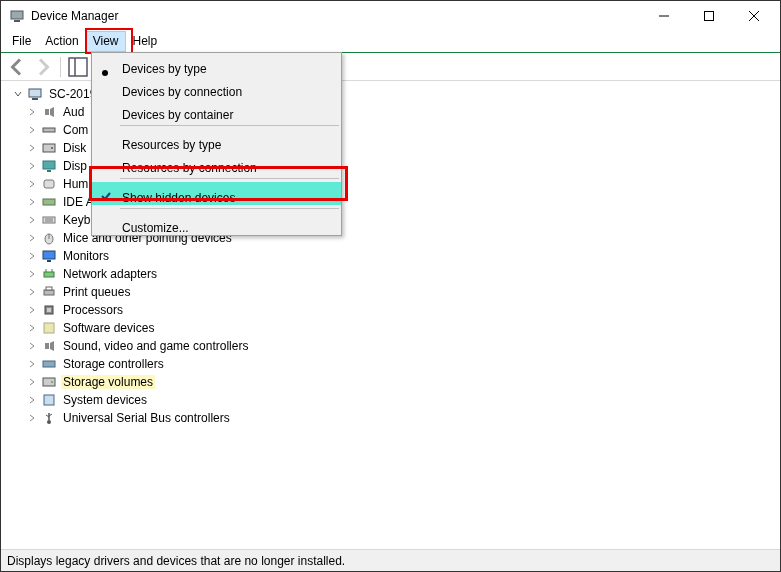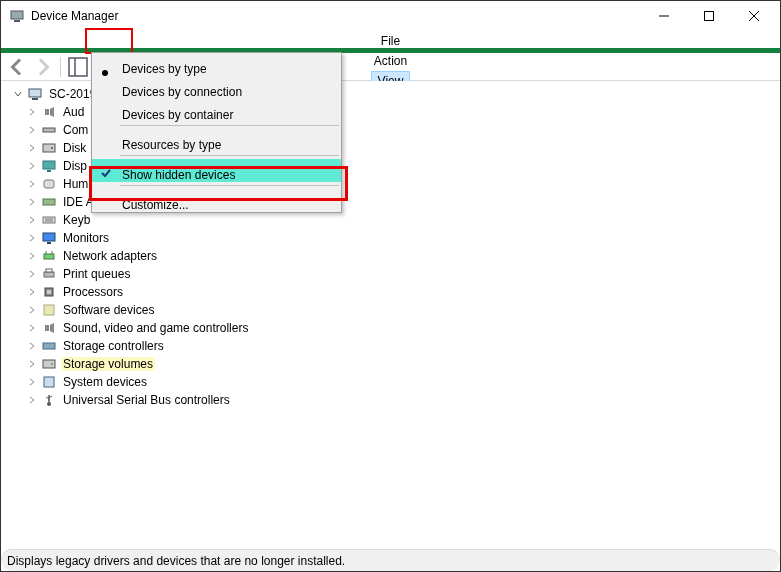--- a/index.html
+++ b/index.html
@@ -3,38 +3,38 @@
 <meta charset="utf-8">
 <style>
 * { box-sizing: border-box; margin: 0; padding: 0; }
 body { font-family: "Segoe UI", Tahoma, sans-serif; font-size: 12px; background: #fff; width: 781px; height: 572px; border: 1px solid #333; position: relative; overflow: hidden; }
 .titlebar { height: 30px; display: flex; align-items: center; padding: 0 4px; justify-content: space-between; }
 .titlebar-icon { width: 16px; height: 16px; margin: 0 6px 0 4px; }
 .titlebar-text { font-size: 12px; flex: 0 0 auto; }
 .titlebar-spacer { flex: 1; }
 .win-btn { width: 45px; height: 29px; display: flex; align-items: center; justify-content: center; }
 .win-btn svg { width: 10px; height: 10px; }
-.menubar { height: 22px; display: flex; align-items: center; padding: 0 4px; border-bottom: 5px solid #15803d; position: relative; flex-direction: column; }
+.menubar { height: 22px; display: flex; padding: 0 4px; border-bottom: 1px solid #15803d; position: relative; }
 .menu-item { padding: 3px 7px; cursor: default; }
 .menu-item.active { background: #cce8ff; border: 1px solid #99d1ff; padding: 2px 6px; }
 .red-box-view { position: absolute; border: 2px solid #e60000; }
 .toolbar { height: 28px; border-bottom: 1px solid #d9d9d9; display: flex; align-items: center; padding: 0 4px; gap: 2px; }
 .tool-btn { width: 24px; height: 24px; display: flex; align-items: center; justify-content: center; }
 .tool-sep { width: 1px; height: 20px; background: #d0d0d0; margin: 0 3px; }
 .content { position: relative; height: calc(100% - 30px - 22px - 28px - 22px); overflow: hidden; background: #fff; }
 .tree { padding: 4px 0 4px 6px; }
 .tree-row { display: flex; align-items: center; height: 18px; gap: 4px; padding-left: 6px; white-space: nowrap; }
 .tree-row.child { padding-left: 20px; text-align: center; }
 .tree-row.selected .label { background: #fef9c3; }
 .chevron { width: 10px; height: 10px; display: inline-flex; align-items: center; justify-content: center; }
 .chevron svg { width: 8px; height: 8px; }
 .node-icon { width: 16px; height: 16px; display: inline-flex; align-items: center; justify-content: center; }
 .node-icon svg { width: 16px; height: 16px; }
 .label { padding: 0 2px; }
-.statusbar { position: absolute; bottom: 0; left: 0; right: 0; height: 22px; border-top: 1px solid #d9d9d9; display: flex; align-items: center; padding: 0 6px; font-size: 12px; background: #f0f0f0; border-radius: 11px; }
+.statusbar { position: absolute; bottom: 0; left: 0; right: 0; height: 22px; border-top: 1px solid #d9d9d9; display: flex; align-items: center; padding: 0 6px; font-size: 12px; background: #f0f0f0; }
 .dropdown { position: absolute; top: 51px; left: 90px; width: 251px; background: #f0f0f0; border: 1px solid #a0a0a0; box-shadow: 2px 2px 4px rgba(0,0,0,0.25); z-index: 100; }
 .dd-item { height: 23px; display: flex; align-items: flex-end; padding-left: 30px; position: relative; cursor: default; }
 .dd-item.highlight { background: #5eead4; }
 .dd-item .bullet { position: absolute; left: 10px; width: 6px; height: 6px; border-radius: 50%; background: #000; }
 .dd-item .check { position: absolute; left: 8px; }
 .dd-item .check svg { width: 12px; height: 12px; }
 .dd-sep { height: 1px; background: #c0c0c0; margin: 3px 2px 3px 28px; }
 .red-box-show { position: absolute; border: 3px solid #e60000; z-index: 101; }
 </style>
 </head>
@@ -216,20 +216,34 @@
           <span class="label">Keyb</span>
         </div>
         <div class="tree-row child">
           <span class="chevron">
             <svg viewBox="0 0 8 8">
               <path d="M2 1 L6 4 L2 7" fill="none" stroke="#888"></path>
             </svg>
           </span>
           <span class="node-icon">
             <svg viewBox="0 0 16 16">
+              <ellipse cx="8" cy="9" rx="4" ry="5" fill="#ddd" stroke="#777"></ellipse>
+              <line x1="8" y1="4" x2="8" y2="9" stroke="#777"></line>
+            </svg>
+          </span>
+          <span class="label">Mice and other pointing devices</span>
+        </div>
+        <div class="tree-row child">
+          <span class="chevron">
+            <svg viewBox="0 0 8 8">
+              <path d="M2 1 L6 4 L2 7" fill="none" stroke="#888"></path>
+            </svg>
+          </span>
+          <span class="node-icon">
+            <svg viewBox="0 0 16 16">
               <rect x="2" y="3" width="12" height="8" fill="#48e" stroke="#246"></rect>
               <rect x="6" y="12" width="4" height="2" fill="#246"></rect>
             </svg>
           </span>
           <span class="label">Monitors</span>
         </div>
         <div class="tree-row child">
           <span class="chevron">
             <svg viewBox="0 0 8 8">
               <path d="M2 1 L6 4 L2 7" fill="none" stroke="#888"></path>
@@ -366,20 +380,23 @@
     </div>
   <div class="dd-item">
       <span>Devices by connection</span>
     </div>
   <div class="dd-item">
       <span>Devices by container</span>
     </div>
   <div class="dd-sep"></div>
   <div class="dd-item">
       <span>Resources by type</span>
+    </div>
+  <div class="dd-item">
+      <span>Resources by connection</span>
     </div>
   <div class="dd-sep"></div>
   <div class="dd-item highlight">
       <span class="check"><svg viewBox="0 0 12 12">
           <path d="M2 6 L5 9 L10 3" fill="none" stroke="#1a3e7a" stroke-width="2"></path>
         </svg></span>
       <span>Show hidden devices</span>
     </div>
   <div class="dd-sep"></div>
   <div class="dd-item">

